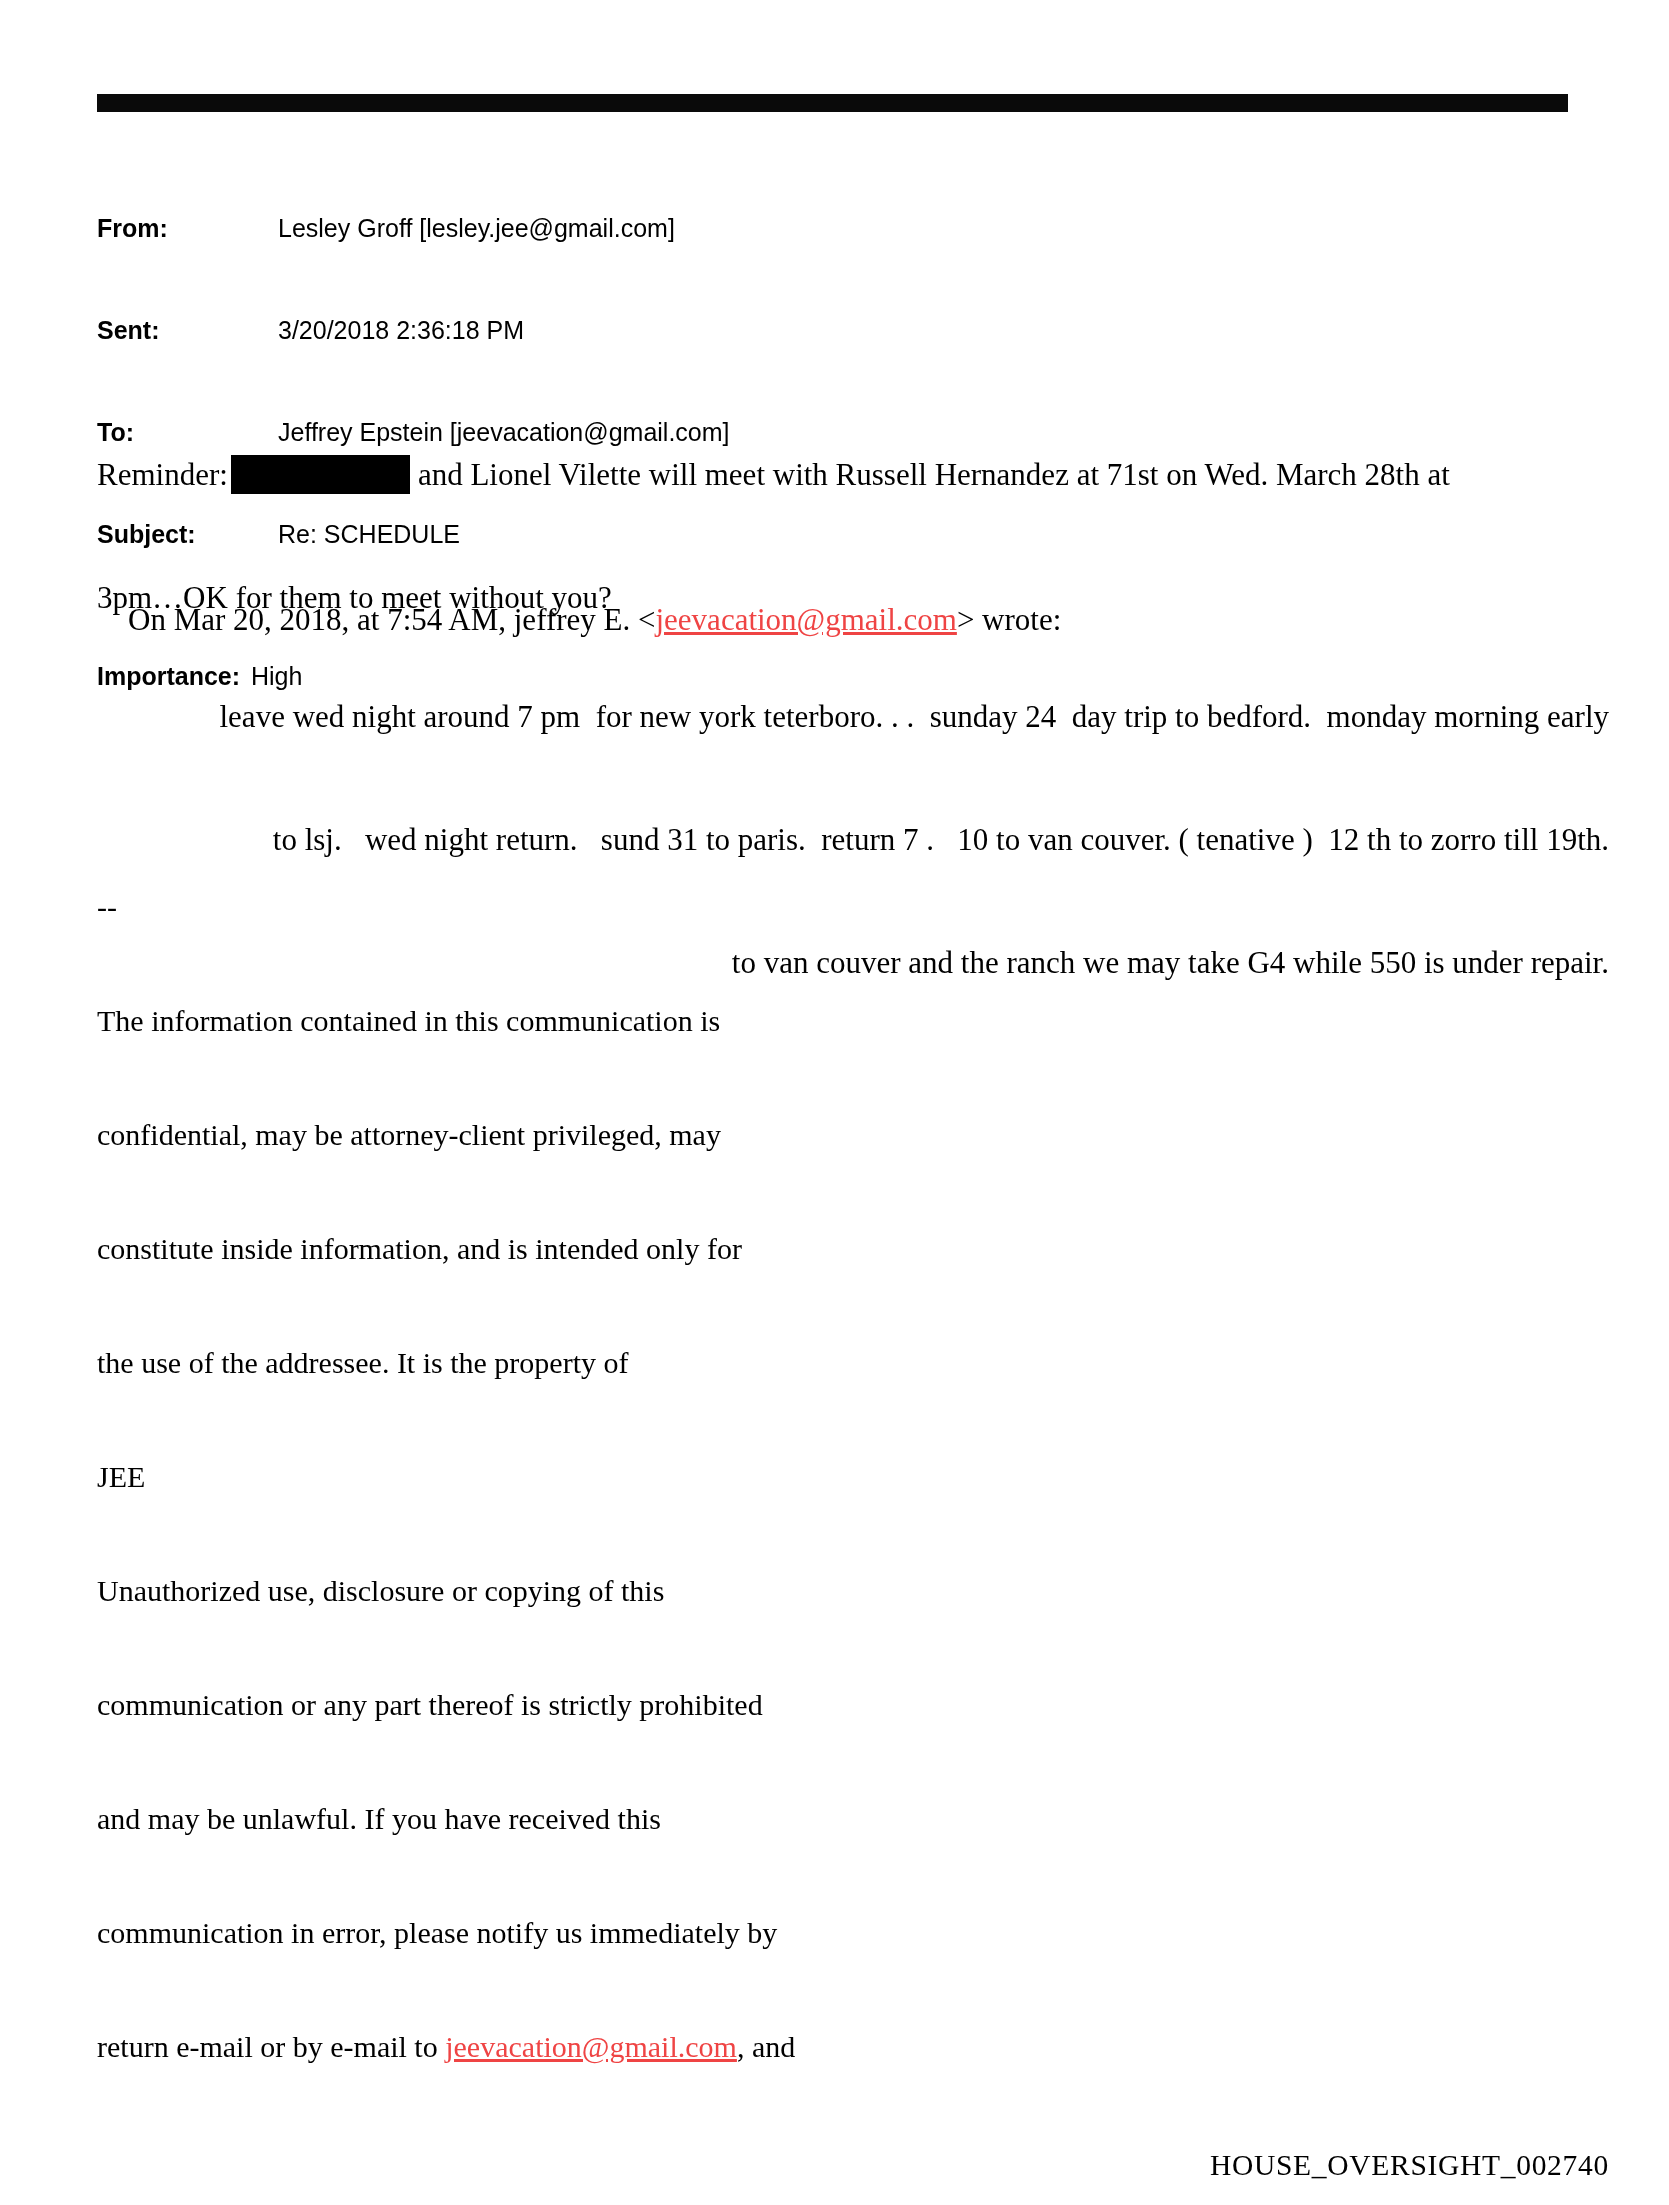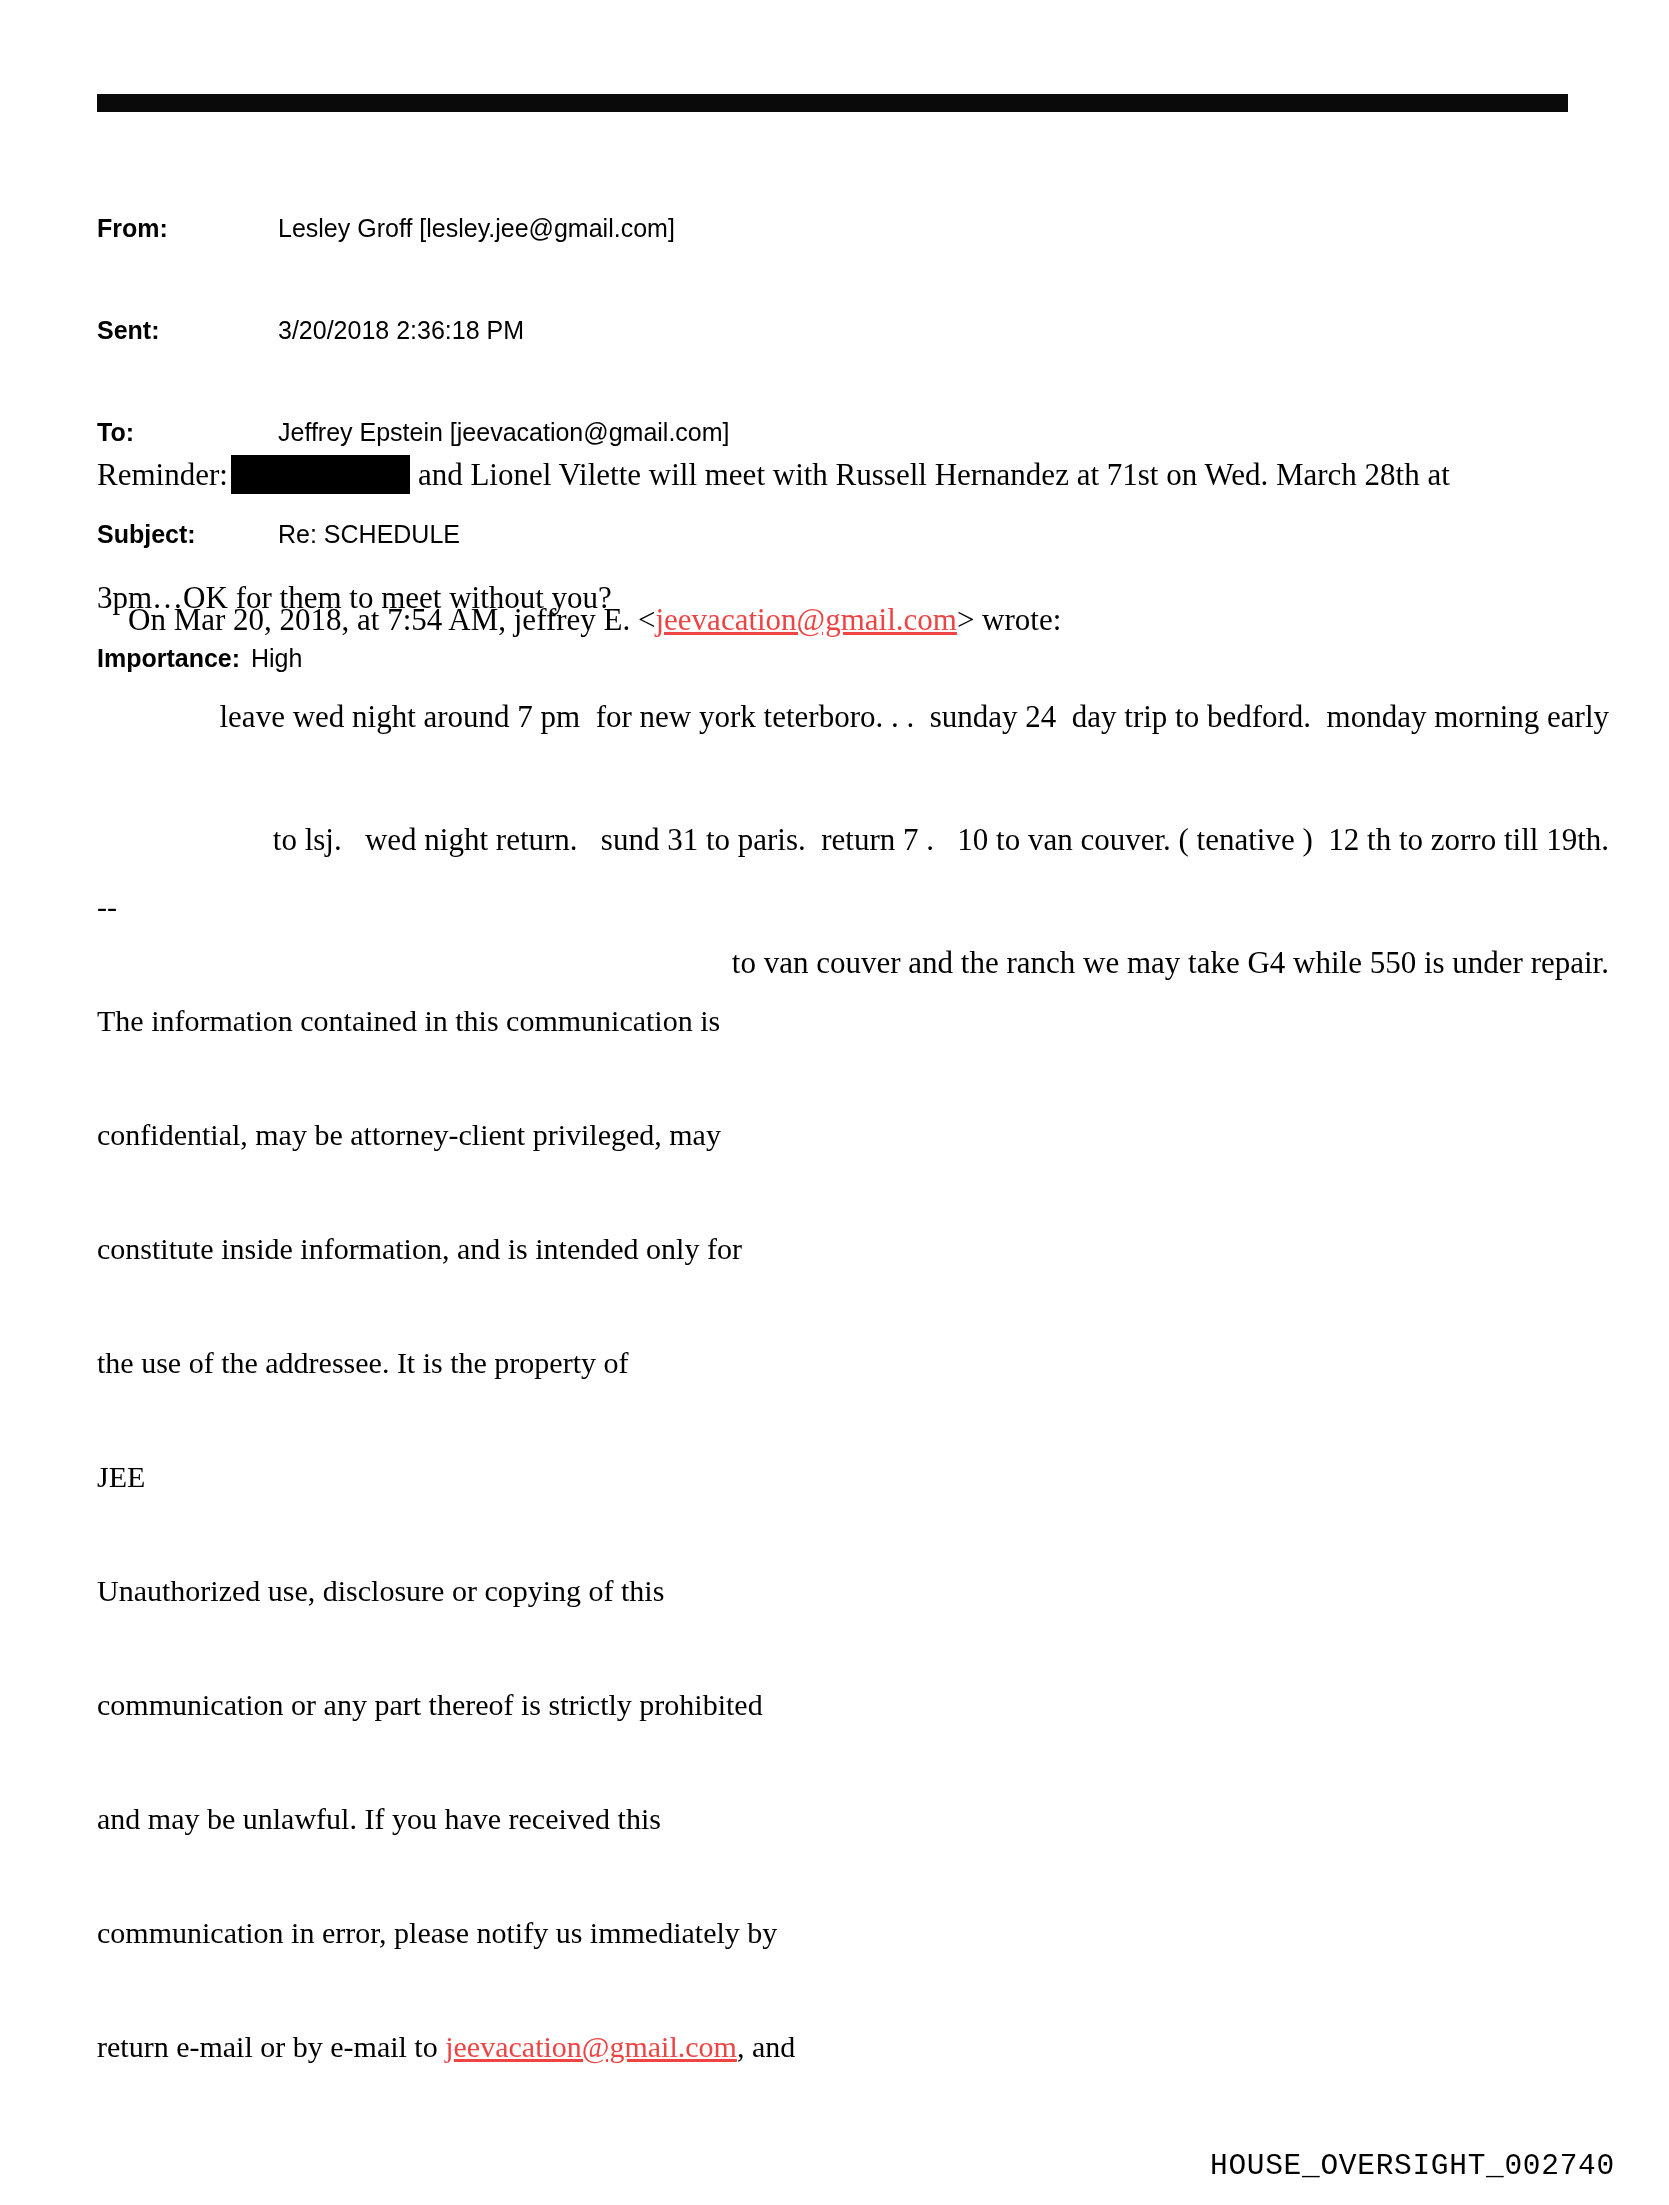--- a/index.html
+++ b/index.html
@@ -24,21 +24,21 @@
     left: 97px; top: 143px;
     font-family: "Liberation Sans", sans-serif;
     font-size: 25px;
     line-height: 34px;
     white-space: pre-wrap;
   }
   .hdr-row { display: flex; }
   .hdr-label { font-weight: bold; width: 181px; }
   .hdr-label.wide { width: 154px; }
   .hdr-value { }
-  .importance-row { margin-top: 22px; }
+  .importance-row { margin-top: 40px; }
   .serif-block {
     position: absolute;
     left: 97px;
     width: 1512px;
     font-size: 31px;
     line-height: 41px;
     white-space: pre-wrap;
   }
   .para1 { top: 372px; font-family: Liberation Serif, serif; }
   .quote { top: 558px; }
@@ -52,21 +52,21 @@
     margin-left: 3.3px;
   }
   .email-link {
     color: #ef4444;
     text-decoration: underline;
     cursor: pointer;
   }
   .bates {
     position: absolute;
     left: 1210px; top: 2149px;
-    font-family: Liberation Mono, monospace;
+    font-family: Liberation Serif, serif;
     font-size: 29.5px;
     letter-spacing: 0.7px;
     white-space: nowrap;
   }
 </style>
 </head>
 <body>
 
 <div class="page">
 

